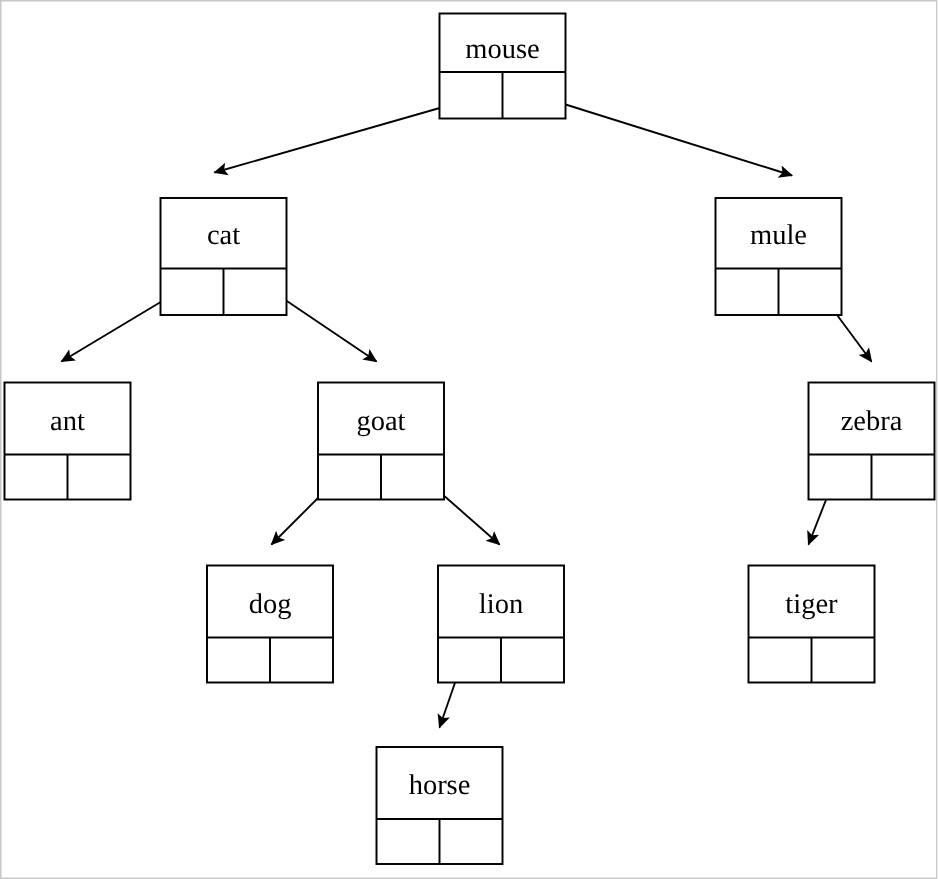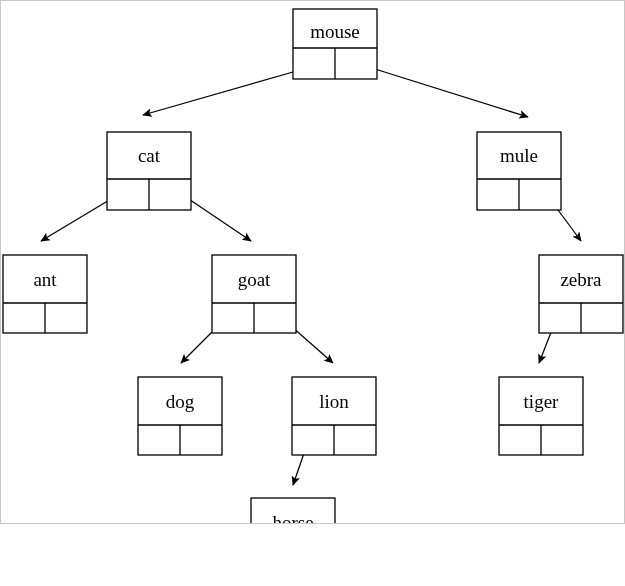--- a/index.html
+++ b/index.html
@@ -6,21 +6,21 @@
     margin: 0;
     padding: 0;
     background: #ffffff;
   }
   body {
     font-family: "Liberation Serif", serif;
   }
   #canvas {
     position: relative;
     width: 625px;
-    height: 524px;
+    height: 586px;
     background: #ffffff;
     border: 1px solid #c8c8c8;
     box-sizing: border-box;
     overflow: hidden;
   }
   #tree-svg {
     position: absolute;
     left: 0;
     top: 0;
     width: 625px;

